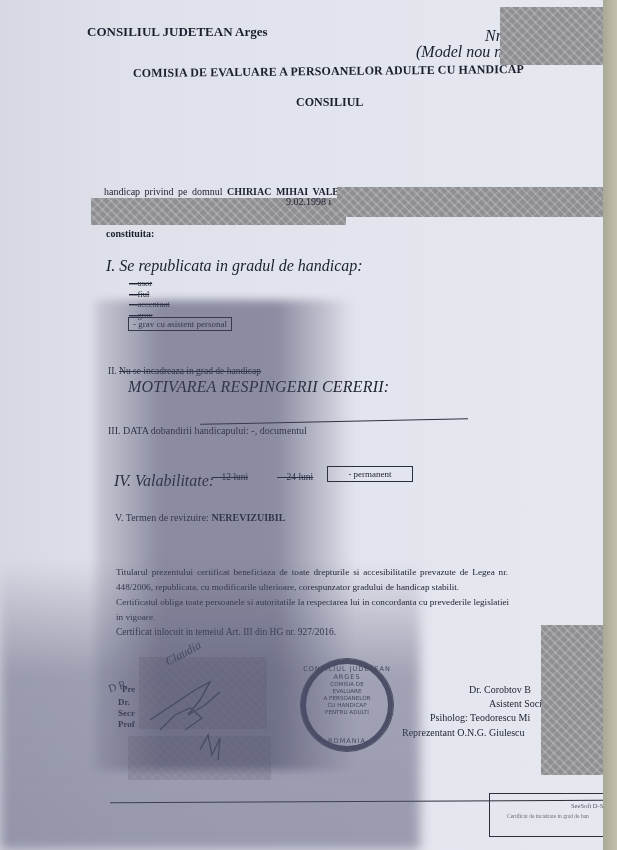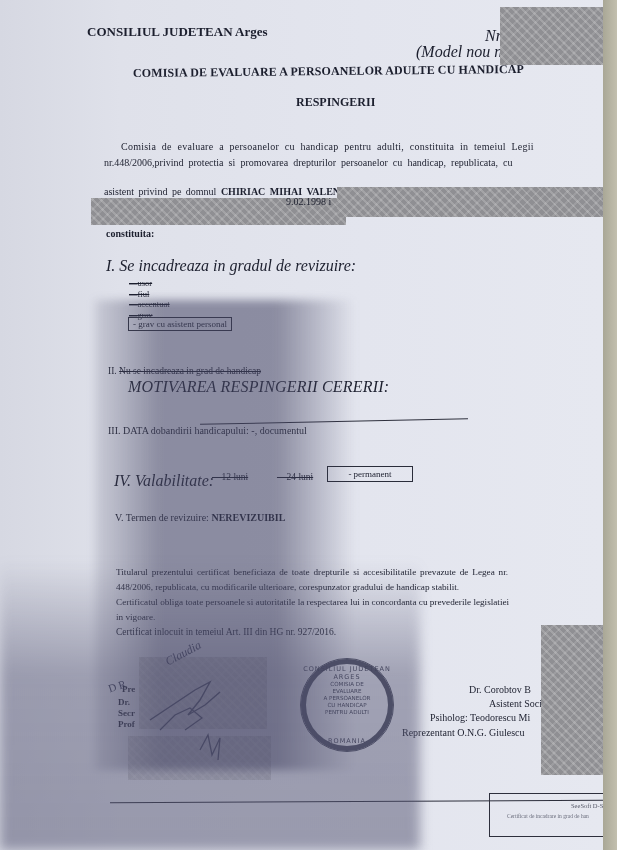--- a/index.html
+++ b/index.html
@@ -74,38 +74,36 @@
 <body>
 
 <div class="page">
 
   <div class="t bold fs13" style="left:87px;top:24px;">CONSILIUL JUDETEAN Arges</div>
   <div class="t fs11" style="left:485px;top:27px;">Nr.</div>
   <div class="t fs11" style="left:416px;top:43px;">(Model nou nr. 1/11</div>
   <div class="t bold fs12" style="left:133px;top:64px;letter-spacing:0.1px;transform:rotate(-0.6deg);">COMISIA DE EVALUARE A PERSOANELOR ADULTE CU HANDICAP</div>
   <div class="redact" style="left:500px;top:7px;width:103px;height:58px;"></div>
 
-  <div class="t bold fs12" style="left:296px;top:95px;">RESPINGERII</div>
+  <div class="t bold fs12" style="left:296px;top:95px;">CONSILIUL</div>
 
-  <div class="t small" style="left:121px;top:141px;word-spacing:3px;letter-spacing:0.25px;">Comisia de evaluare a persoanelor cu handicap pentru adulti, constituita in temeiul Legii</div>
-  <div class="t small" style="left:104px;top:157px;word-spacing:2.6px;">nr.448/2006,privind protectia si promovarea drepturilor persoanelor cu handicap, republicata, cu</div>
   <div class="t small" style="left:104px;top:186px;word-spacing:2px;">
-    <span>asistent privind pe domnul</span>
+    <span>handicap privind pe domnul</span>
     <span class="bold">CHIRIAC MIHAI VALENTIN</span>
     <span>fiul lui</span>
     <span class="bold">ION-EUGEN</span>
     <span>si al/a</span>
     <span class="bold">DOMNICA,</span>
   </div>
   <div class="redact" style="left:91px;top:198px;width:255px;height:27px;"></div>
   <div class="t small" style="left:286px;top:196px;">9.02.1998 i</div>
   <div class="redact" style="left:337px;top:187px;width:266px;height:30px;"></div>
   <div class="t small bold" style="left:106px;top:228px;">constituita:</div>
 
-  <div class="t fs11" style="left:106px;top:257px;">I. Se incadreaza in gradul de revizuire:</div>
+  <div class="t fs11" style="left:106px;top:257px;">I. Se republicata in gradul de handicap:</div>
   <div class="t" style="left:129px;top:278px;font-size:8.5px;line-height:10.5px;">
     <div class="strike">—usor</div>
     <div class="strike">—fiul</div>
     <div class="strike">—accentuat</div>
     <div class="strike">—grav</div>
   </div>
   <div class="boxed" style="left:128px;top:317px;font-size:9px;line-height:12px;">- grav cu asistent personal</div>
 
   <div class="t" style="left:108px;top:366px;font-size:9.5px;">
     <span>II.</span>

